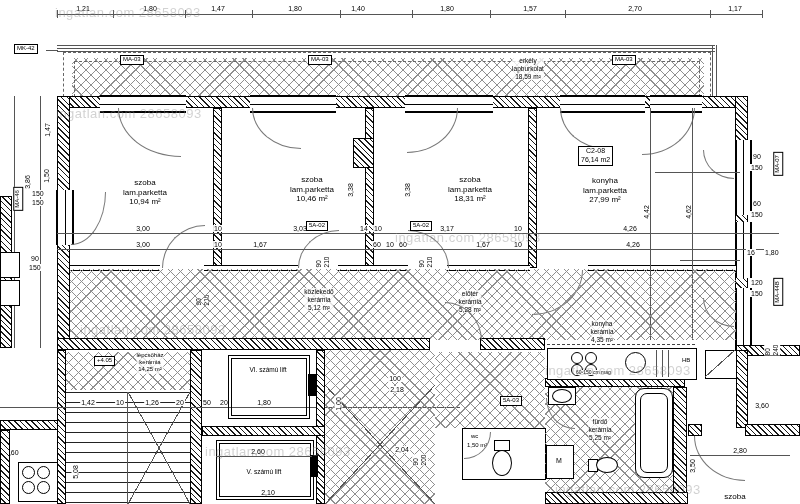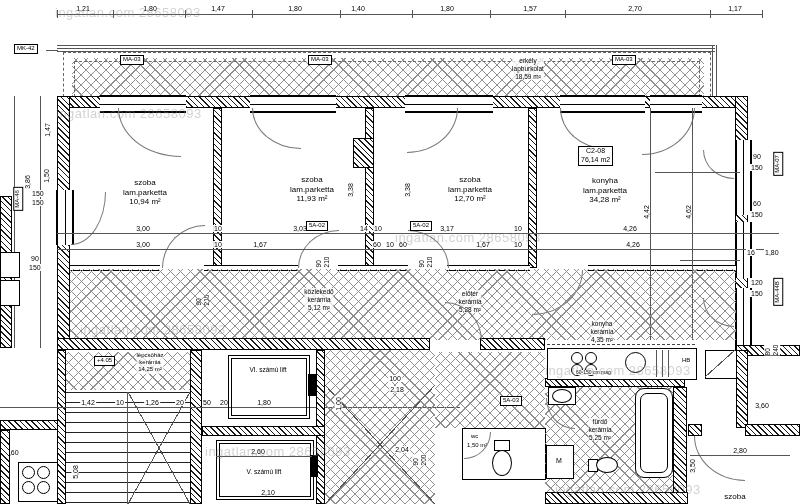--- a/index.html
+++ b/index.html
@@ -131,35 +131,35 @@
   <div class="arc arcTL" style="left:532px;top:270px;width:50px;height:44px;"></div>
 
   <div class="rlbl" style="left:145px;top:178px;">
     <span>szoba</span>
       <span>lam.parketta</span>
       <span>10,94 m²</span>
   </div>
   <div class="rlbl" style="left:312px;top:175px;">
     <span>szoba</span>
       <span>lam.parketta</span>
-      <span>11,93 m²</span>
+      <span>10,46 m²</span>
   </div>
   <div class="rlbl" style="left:470px;top:175px;">
     <span>szoba</span>
       <span>lam.parketta</span>
-      <span>12,70 m²</span>
+      <span>18,31 m²</span>
   </div>
   <div class="mbox" style="left:578px;top:146px;font-size:7px;">
     <span style="display:block">C2-08</span>
       <span style="display:block">76,14 m2</span>
   </div>
   <div class="rlbl" style="left:605px;top:176px;">
     <span>konyha</span>
       <span>lam.parketta</span>
-      <span>34,28 m²</span>
+      <span>27,99 m²</span>
   </div>
 
   <span class="d dv" style="left:350px;top:190px;">3,38</span>
   <span class="d dv" style="left:407px;top:190px;">3,38</span>
   <div class="dlinev" style="left:650px;top:108px;height:232px;"></div>
   <div class="dlinev" style="left:692px;top:108px;height:232px;"></div>
   <span class="d dv" style="left:646px;top:212px;">4,42</span>
   <span class="d dv" style="left:688px;top:212px;">4,62</span>
 
   <div class="dline" style="left:57px;top:233px;width:722px;"></div>

